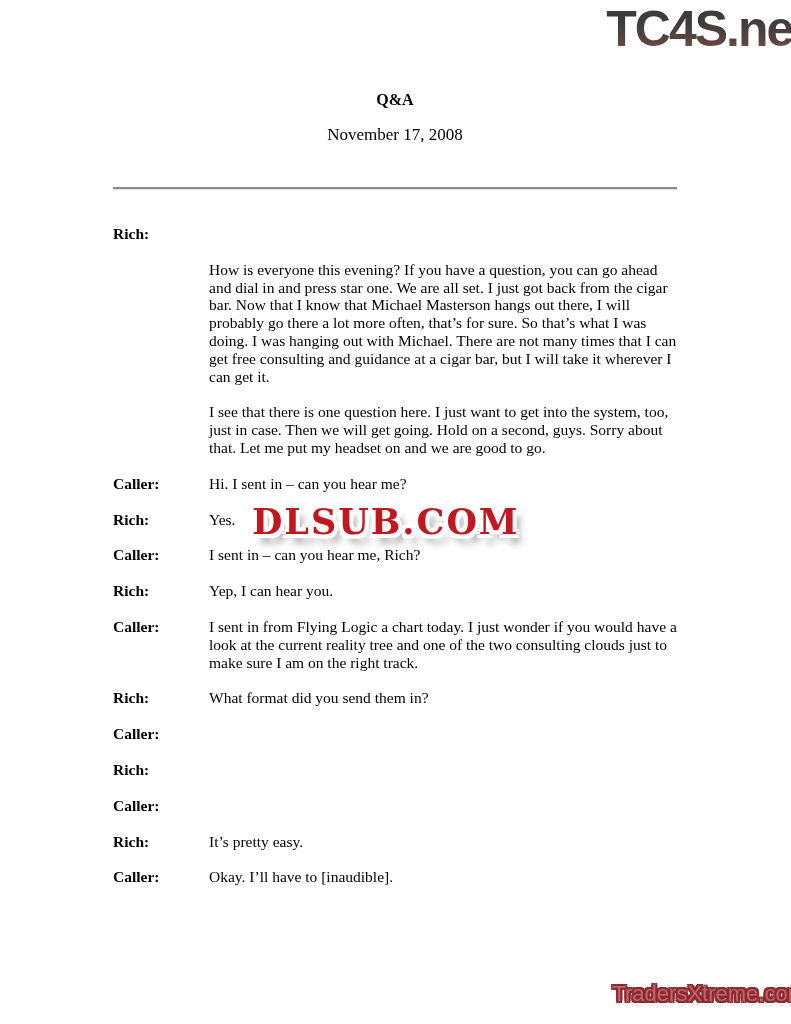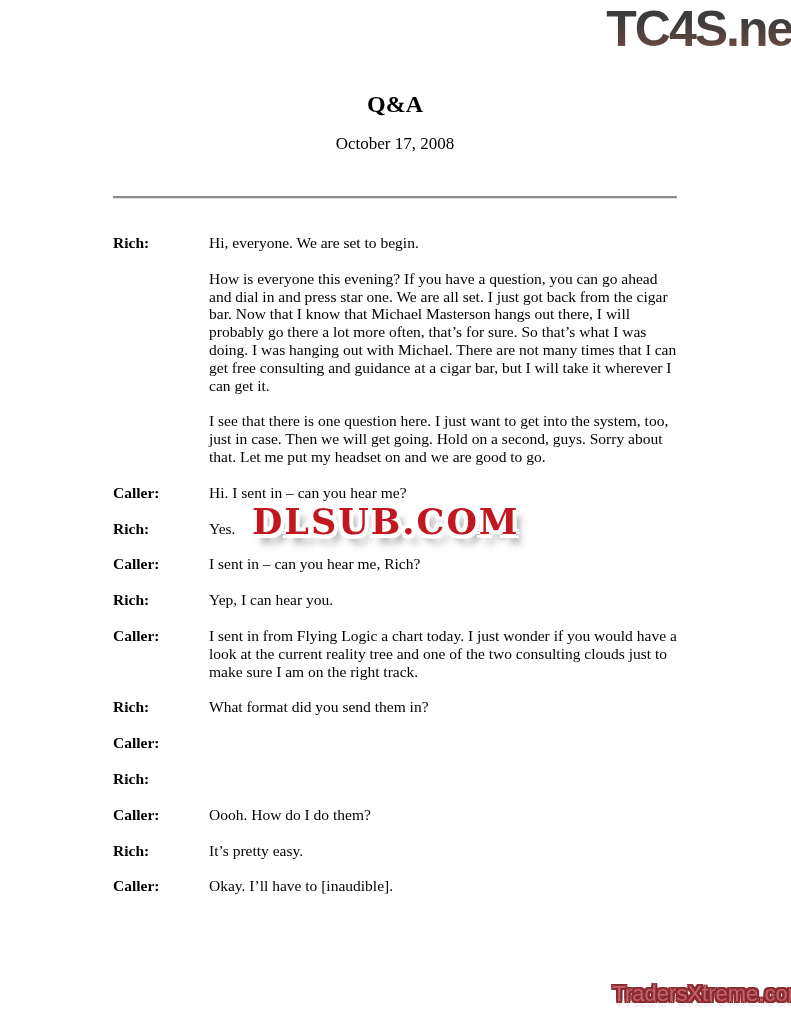--- a/index.html
+++ b/index.html
@@ -23,21 +23,21 @@
     -webkit-text-fill-color: transparent; color: #4a3a36;
     text-shadow: none;
   }
 
   
   .doc {
     position: absolute; left: 113px; top: 0;
     width: 564px;
   }
   .doc-title {
-    text-align: center; font-weight: bold; font-size: 24px;
+    text-align: center; font-weight: bold; font-size: 16px;
     padding-top: 91px; margin: 0;
   }
   .doc-date {
     text-align: center; font-size: 17px; margin-top: 16px;
   }
   .rule {
     height: 2px; background: var(--rule-gray);
     margin-top: 42px; box-shadow: 0 1px 0 #e2e2e2;
   }
 
@@ -77,27 +77,26 @@
 </style>
 </head>
 <body>
 
 <div class="page">
 
   <div class="site-logo">TC4S.net</div>
 
   <div class="doc">
     <h1 class="doc-title">Q&amp;A</h1>
-    <div class="doc-date">October 17, 2008</div>
+    <div class="doc-date">November 17, 2008</div>
     <div class="rule"></div>
 
     <div class="transcript">
       <div class="row">
         <div class="speaker">Rich:</div>
-        <div class="utterance">Hi, everyone. We are set to begin.</div>
       </div>
       <div class="row">
         <div class="speaker"></div>
         <div class="utterance">How is everyone this evening? If you have a question, you can go ahead and dial in and press star one. We are all set. I just got back from the cigar bar. Now that I know that Michael Masterson hangs out there, I will probably go there a lot more often, that’s for sure. So that’s what I was doing. I was hanging out with Michael. There are not many times that I can get free consulting and guidance at a cigar bar, but I will take it wherever I can get it.</div>
       </div>
       <div class="row">
         <div class="speaker"></div>
         <div class="utterance">I see that there is one question here. I just want to get into the system, too, just in case. Then we will get going. Hold on a second, guys. Sorry about that. Let me put my headset on and we are good to go.</div>
       </div>
       <div class="row">
@@ -125,21 +124,20 @@
         <div class="utterance">What format did you send them in?</div>
       </div>
       <div class="row">
         <div class="speaker">Caller:</div>
       </div>
       <div class="row">
         <div class="speaker">Rich:</div>
       </div>
       <div class="row">
         <div class="speaker">Caller:</div>
-        <div class="utterance">Oooh. How do I do them?</div>
       </div>
       <div class="row">
         <div class="speaker">Rich:</div>
         <div class="utterance">It’s pretty easy.</div>
       </div>
       <div class="row">
         <div class="speaker">Caller:</div>
         <div class="utterance">Okay. I’ll have to [inaudible].</div>
       </div>
     </div>

